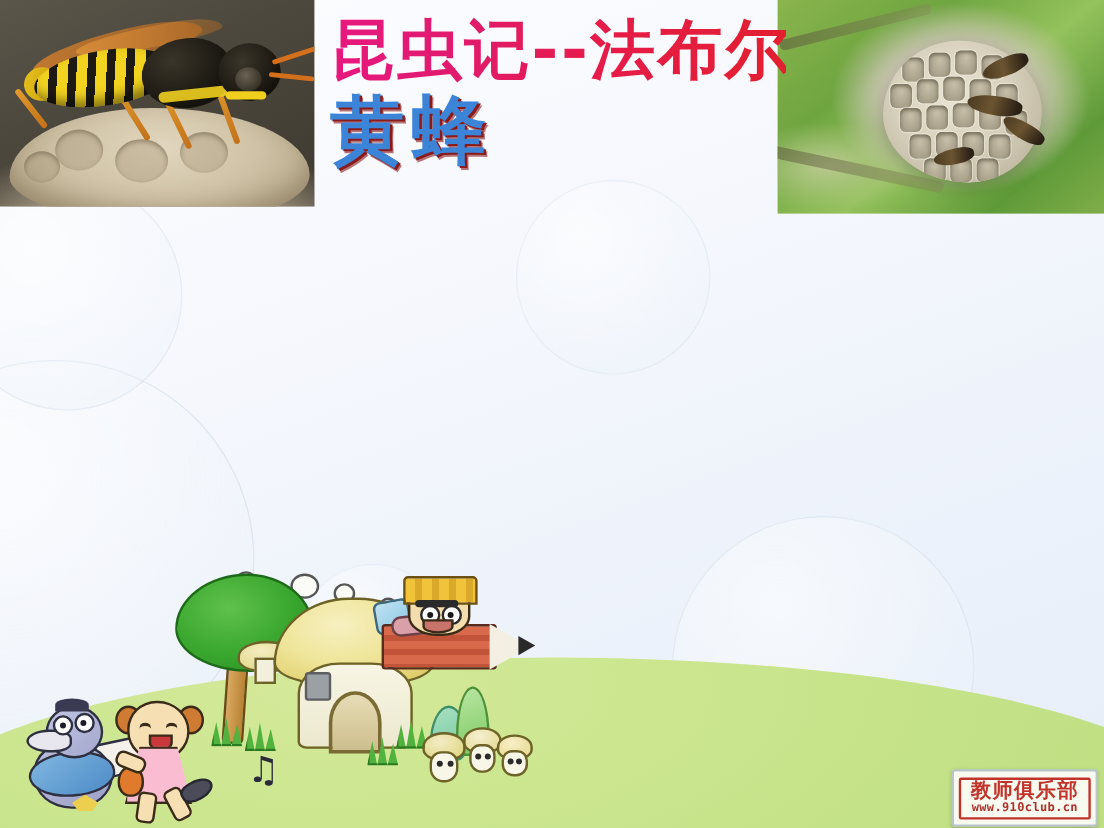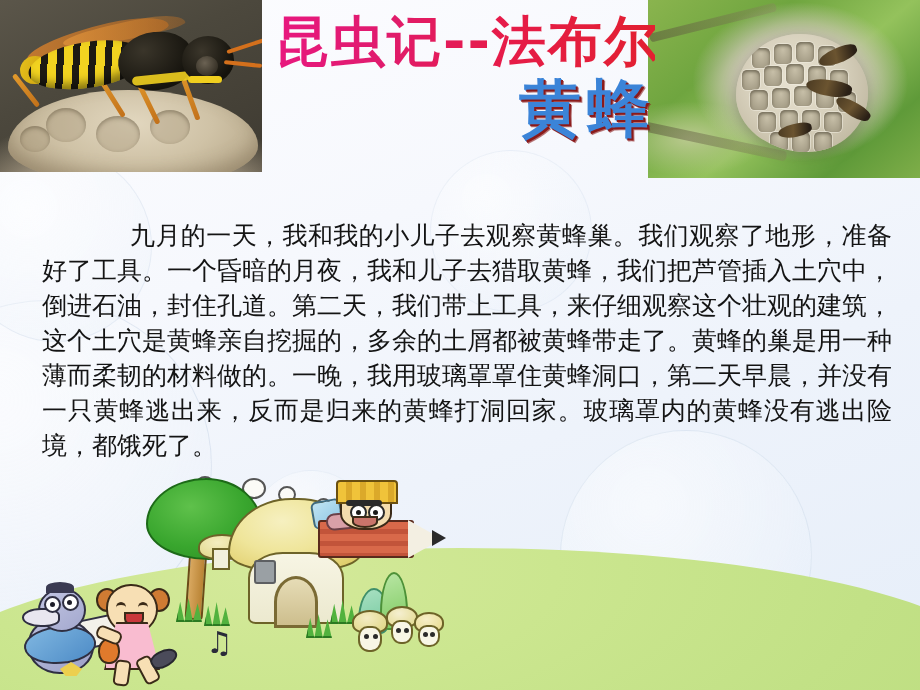--- a/index.html
+++ b/index.html
@@ -79,21 +79,21 @@
   
   #title-main{
     position:absolute;left:275px;top:14px;width:380px;text-align:center;
     font-family:"DejaVu Sans","Liberation Sans",sans-serif;
     font-size:54px;font-weight:700;line-height:1.05;letter-spacing:2px;
     background:linear-gradient(92deg,#e8187f 0%,#e01b6e 28%,#e61b4a 58%,#e22030 100%);
     -webkit-background-clip:text;background-clip:text;color:transparent;
     text-shadow:0 0 0 rgba(0,0,0,0);white-space:nowrap;
   }
   #title-sub{
-    position:absolute;left:275px;top:78px;width:380px;text-align:right;
+    position:absolute;left:275px;top:78px;width:380px;text-align:left;
     font-size:62px;font-weight:700;line-height:1;letter-spacing:6px;
     color:#3b84d8;
     text-shadow:2px 2px 0 #8b1a1a, 3px 3px 0 rgba(139,26,26,.6), 1px 1px 0 #5aa0e6;
     white-space:nowrap;
   }
 
   
   #heading{
     position:absolute;left:48px;top:178px;
     font-size:22px;color:#1b1b1b;letter-spacing:1px;
@@ -292,21 +292,20 @@
     </div>
     <div class="nwasp" style="left:170px;top:48px;width:40px;height:15px;transform:rotate(-22deg);"></div>
     <div class="nwasp" style="left:158px;top:80px;width:46px;height:16px;transform:rotate(8deg);"></div>
     <div class="nwasp" style="left:186px;top:102px;width:38px;height:14px;transform:rotate(30deg);"></div>
     <div class="nwasp" style="left:130px;top:124px;width:34px;height:13px;transform:rotate(-12deg);"></div>
   </div>
 
   <div id="title-main">昆虫记--法布尔</div>
   <div id="title-sub">黄蜂</div>
 
-  <div id="body-text">九月的一天，我和我的小儿子去观察黄蜂巢。我们观察了地形，准备好了工具。一个昏暗的月夜，我和儿子去猎取黄蜂，我们把芦管插入土穴中，倒进石油，封住孔道。第二天，我们带上工具，来仔细观察这个壮观的建筑，这个土穴是黄蜂亲自挖掘的，多余的土屑都被黄蜂带走了。黄蜂的巢是用一种薄而柔韧的材料做的。一晚，我用玻璃罩罩住黄蜂洞口，第二天早晨，并没有一只黄蜂逃出来，反而是归来的黄蜂打洞回家。玻璃罩内的黄蜂没有逃出险境，都饿死了。</div>
 
   <div id="grass"></div>
 
   <div class="tb" style="left:196px;top:476px;width:14px;height:12px;"></div>
   <div class="tb" style="left:218px;top:486px;width:11px;height:10px;"></div>
   <div class="tb" style="left:242px;top:478px;width:20px;height:17px;"></div>
   <div class="tb" style="left:278px;top:486px;width:14px;height:13px;"></div>
   <div class="tb" style="left:316px;top:498px;width:11px;height:10px;"></div>
 
   <div class="char" id="tree-trunk"></div>
@@ -384,14 +383,20 @@
   <div class="char" id="girl-mouth"></div>
   <div class="char" id="girl-dress"></div>
   <div class="char" id="girl-bag"></div>
   <div class="char" id="girl-arm"></div>
   <div class="char" id="girl-leg1"></div>
   <div class="char" id="girl-leg2"></div>
   <div class="char" id="girl-shoe"></div>
 
   <div id="notes">♫</div>
 
+  <div id="logo">
+    <div id="logo-inner">
+      <div id="logo-cn">教师俱乐部</div>
+      <div id="logo-url">www.910club.cn</div>
+    </div>
+  </div>
 
 </div>
 
 </body></html>

